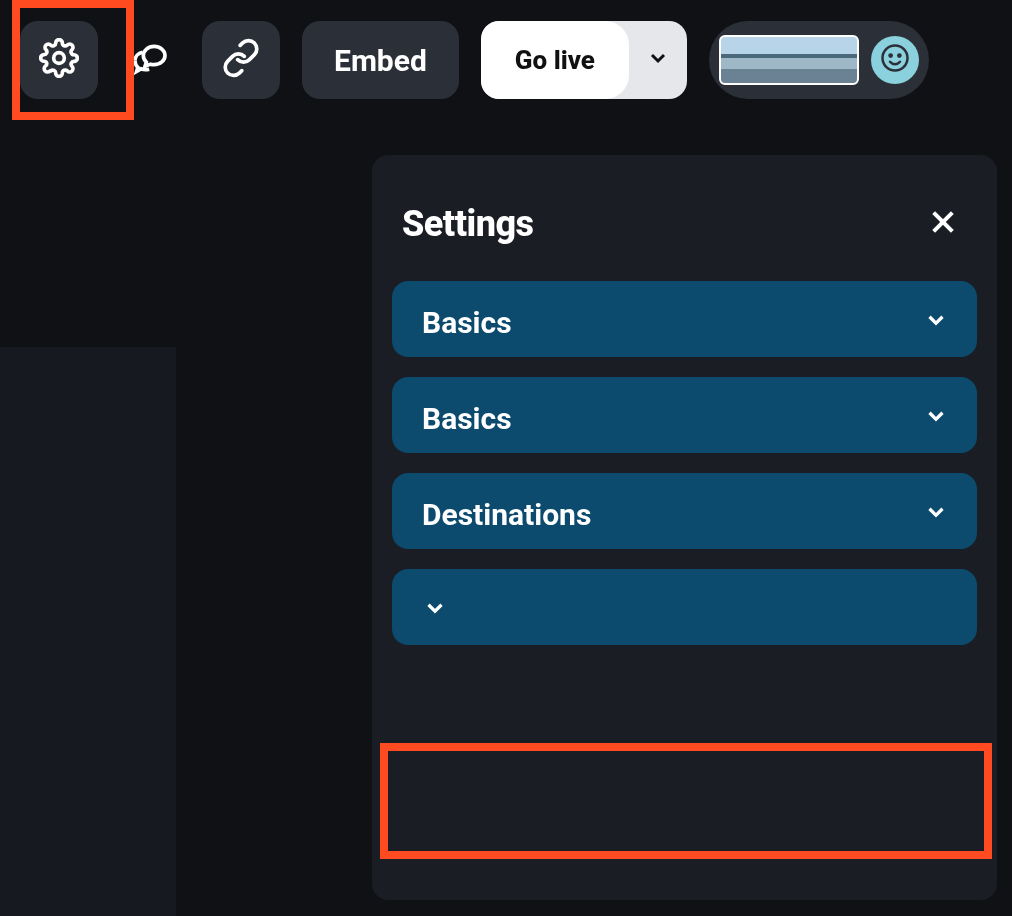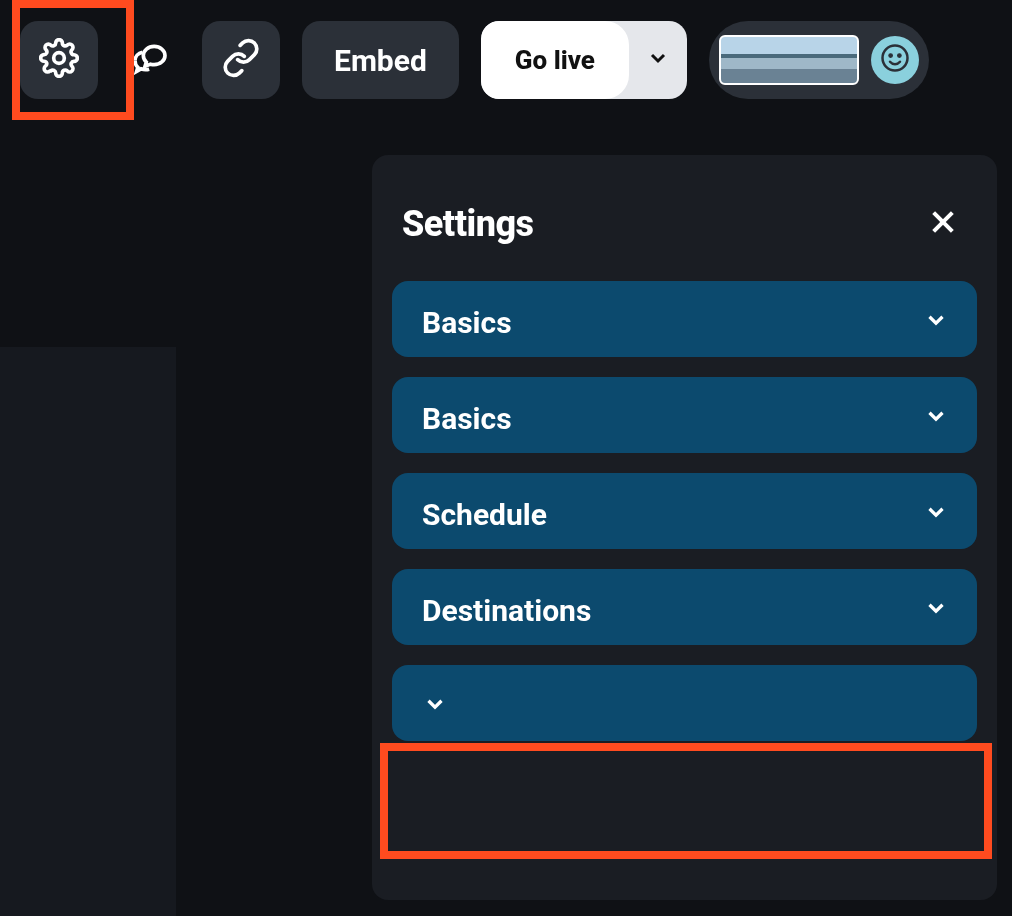--- a/index.html
+++ b/index.html
@@ -284,26 +284,20 @@
             <polyline points="6 9 12 15 18 9"></polyline>
           </svg></span>
     </div>
     <div class="settings-row">
       <span class="settings-row-label">Basics</span>
       <span><svg viewBox="0 0 24 24">
             <polyline points="6 9 12 15 18 9"></polyline>
           </svg></span>
     </div>
     <div class="settings-row">
-      <span class="settings-row-label">Schedule</span>
-      <span><svg viewBox="0 0 24 24">
-            <polyline points="6 9 12 15 18 9"></polyline>
-          </svg></span>
-    </div>
-    <div class="settings-row">
       <span class="settings-row-label">Destinations</span>
       <span><svg viewBox="0 0 24 24">
             <polyline points="6 9 12 15 18 9"></polyline>
           </svg></span>
     </div>
     <div class="settings-row">
       <span><svg viewBox="0 0 24 24">
             <polyline points="6 9 12 15 18 9"></polyline>
           </svg></span>
     </div>

